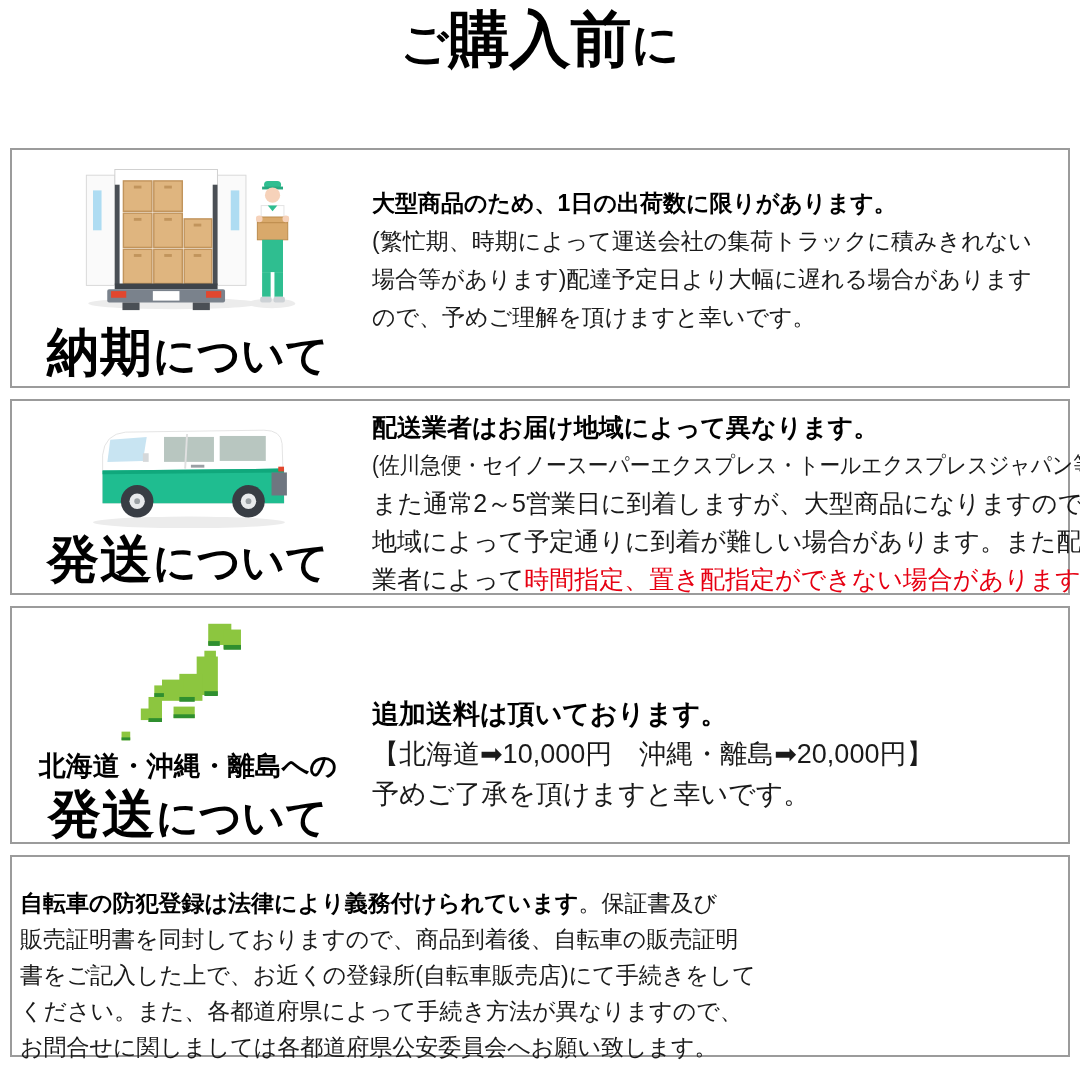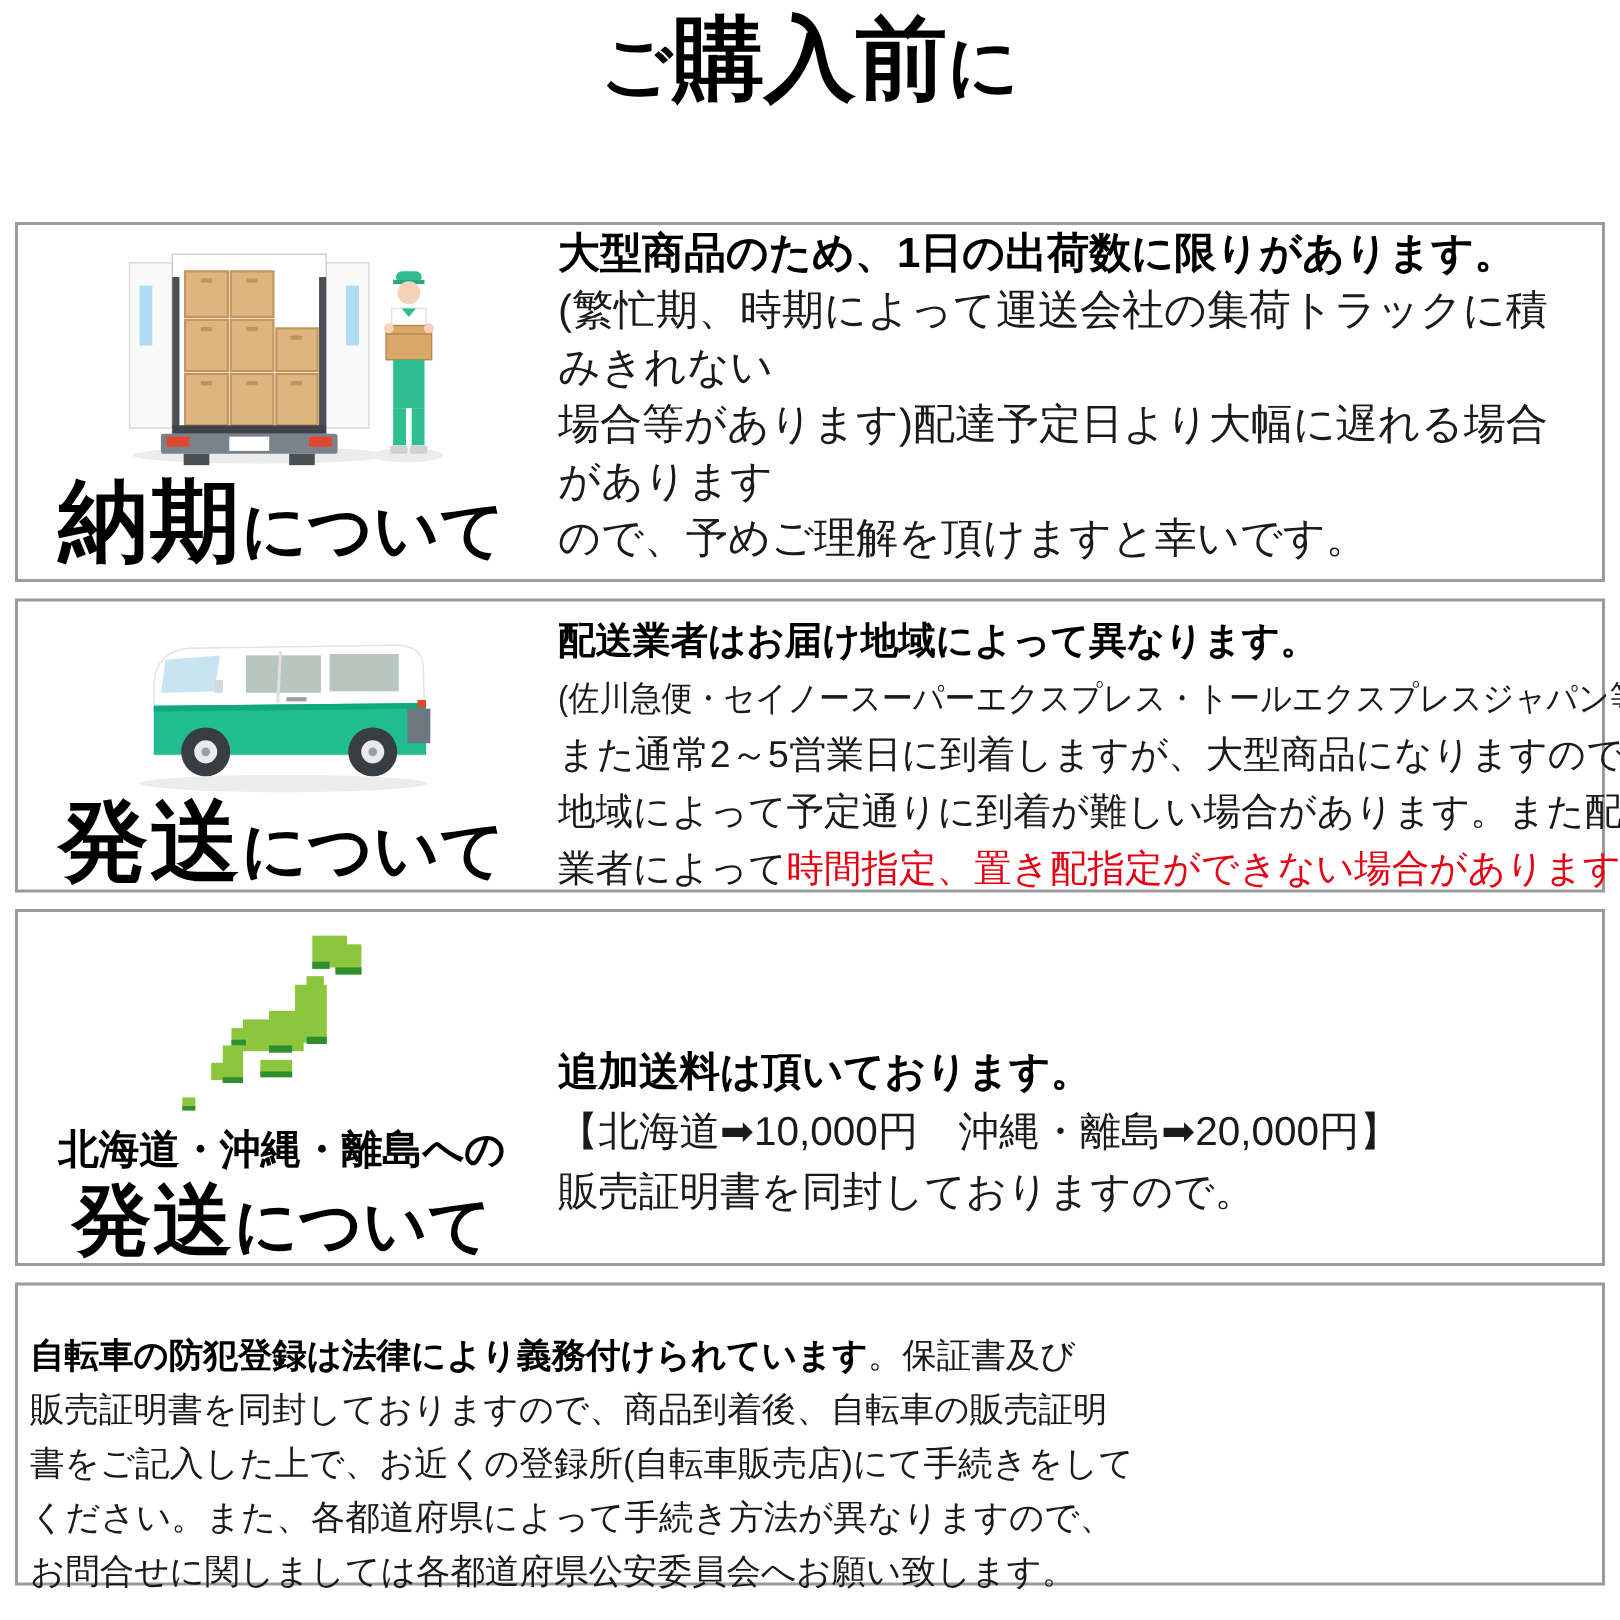--- a/index.html
+++ b/index.html
@@ -23,31 +23,31 @@
   .panel.s1 { height:240px; }
   .panel.s2 { height:196px; }
   .panel.s3 { height:238px; }
   .panel.s4 { height:202px; }
 
   .left { flex:0 0 352px; display:flex; flex-direction:column; align-items:center;
           justify-content:space-between; padding:10px 0 8px 0; }
   .illus { line-height:0; }
 
   .heading { font-weight:900; color:#000; white-space:nowrap; line-height:1; }
-  .h-lg { font-size:60px; letter-spacing:1px; }
+  .h-lg { font-size:52px; letter-spacing:1px; }
   .h-sm { font-size:43px; }
   .s4 .h-lg { font-size:46px; }
   .s4 .h-sm { font-size:37px; }
   .s3 .h-lg { font-size:53px; }
   .s3 .h-sm { font-size:42px; }
   .h-top { font-size:27px; font-weight:900; color:#000; text-align:left; margin-bottom:3px; white-space:nowrap; }
   .heading-wrap { text-align:center; }
 
   .right { flex:1; padding:0 12px 0 8px; }
-  .s1 .right { font-size:28px; line-height:38px; }
+  .s1 .right { padding-top:34px; font-size:23px; line-height:38px; }
   .s2 .right { padding-top:7px;  font-size:25px; line-height:38px; }
   .s3 .right { padding-top:50px; font-size:27px; line-height:40px;margin-top:36px; }
   .s4 .right { padding-top:28px; font-size:23px; line-height:36px; }
 
   p { white-space:pre-line; color:#1a1a1a; }
   .lead { font-weight:700; color:#000; }
   .warning { color:#E60012; }
   .carriers { font-size:23px; transform:scaleX(0.90); transform-origin:left center; white-space:nowrap; }
 
   
@@ -199,21 +199,21 @@
         </svg>
       </div>
       <div class="heading-wrap">
         <div class="h-top">北海道・沖縄・離島への</div>
         <h2 class="heading"><span class="h-lg">発送</span><span class="h-sm">について</span></h2>
       </div>
     </div>
     <div class="right">
       <p class="lead">追加送料は頂いております。</p>
       <p>【北海道➡10,000円　沖縄・離島➡20,000円】</p>
-      <p>販売証明書を同封しておりますので。</p>
+      <p>予めご了承を頂けますと幸いです。</p>
     </div>
   </section>
 
   <section class="panel s4">
     <div class="right">
       <p><strong class="lead">自転車の防犯登録は法律により義務付けられています</strong><span>。保証書及び
 販売証明書を同封しておりますので、商品到着後、自転車の販売証明
 書をご記入した上で、お近くの登録所(自転車販売店)にて手続きをして
 ください。また、各都道府県によって手続き方法が異なりますので、
 お問合せに関しましては各都道府県公安委員会へお願い致します。</span></p>

